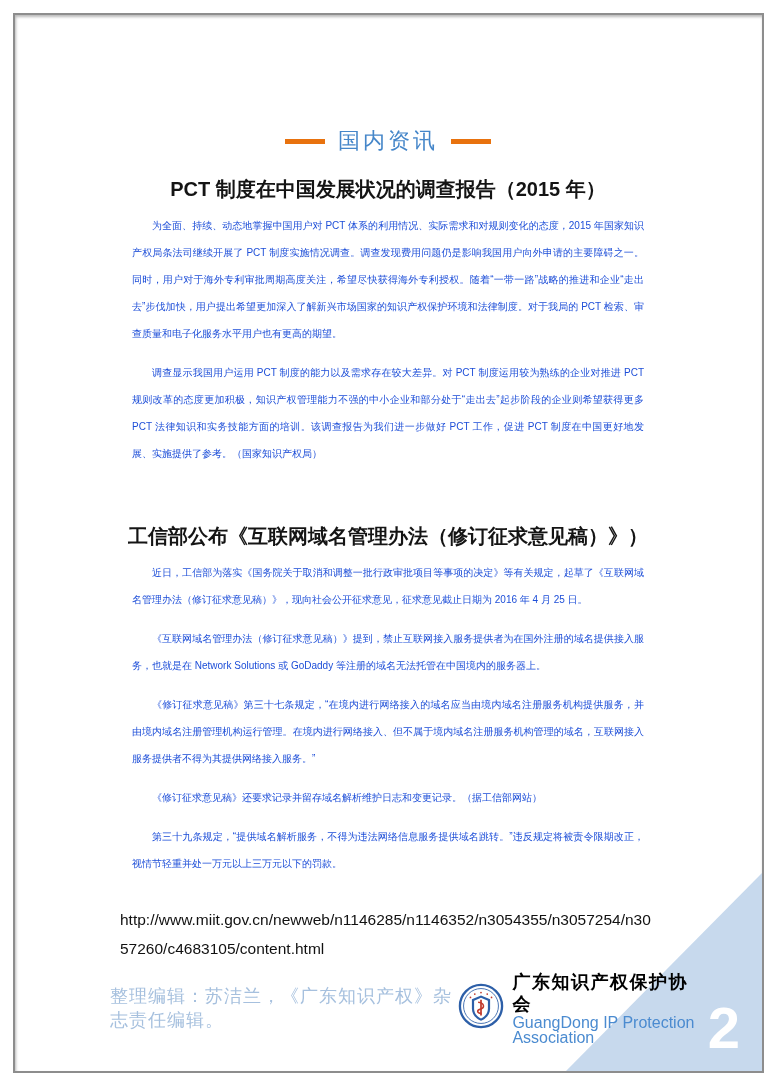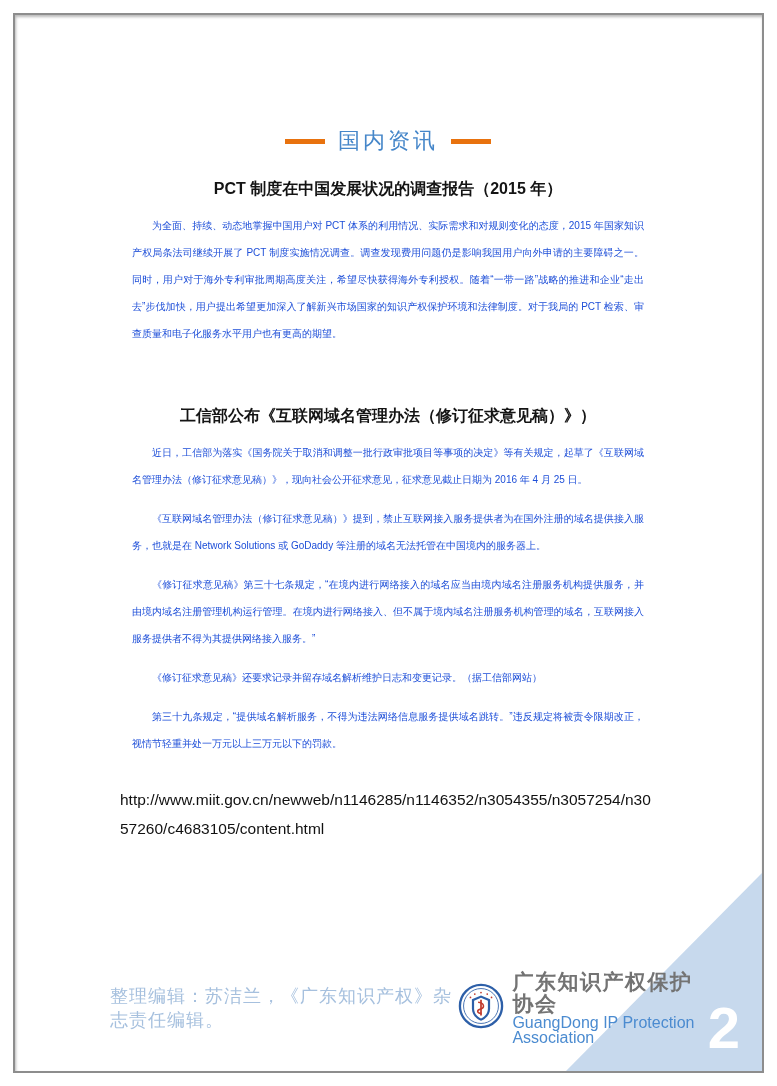--- a/index.html
+++ b/index.html
@@ -19,21 +19,21 @@
   }
   .content { position:absolute; left:105px; right:106px; top:0; }
   .section-header {
     margin-top:112px; display:flex; align-items:center; justify-content:center; gap:13px;
   }
   .dash-bar { width:40px; height:5px; background:#e8720e; }
   .section-title {
     color:#4586c9; font-size:22px; font-weight:normal; letter-spacing:3px; line-height:28px;
   }
   .article-title {
-    text-align:center; font-size:16px; font-weight:bold; color:#141414;
+    text-align:center; font-size:20px; font-weight:bold; color:#141414;
     margin:23px 0 11px 0; line-height:22px;
   }
   .article-2 { margin-top:58px; }
   .body-p {
     margin:12px; font-size:10px; line-height:27px; color:#1d4ed8;
     text-align:justify; text-indent:2em;
   }
   .url-line {
     margin:28px 0 0 0; font-size:15.5px; line-height:29px; color:#111111;
     word-break:break-all; text-align:left;
@@ -41,21 +41,21 @@
   .footer {
     position:absolute; left:95px; right:58px; bottom:26px;
     display:flex; align-items:center; justify-content:space-between;
   }
   .editor-note {
     font-family:"Liberation Serif","DejaVu Serif",serif;
     font-size:18px; color:#a6c0de; letter-spacing:1px;
   }
   .org-block { display:flex; align-items:center; gap:8px; }
   .org-names { display:flex; flex-direction:column; }
-  .org-cn { font-size:21px; font-weight:bold; color:#737373; letter-spacing:1.5px; line-height:22px; }
+  .org-cn { font-size:18px; font-weight:bold; color:#000000; letter-spacing:1.5px; line-height:22px; }
   .org-en { font-size:16px; color:#4b8bd0; line-height:15px; }
   .page-number {
     position:absolute; right:22px; bottom:14px;
     font-size:58px; font-weight:bold; color:#ffffff; line-height:58px;
   }
 </style>
 </head>
 <body>
 
 <div class="canvas">
@@ -67,20 +67,21 @@
 
       <div class="section-header">
         <span class="dash-bar"></span>
         <span class="section-title">国内资讯</span>
         <span class="dash-bar"></span>
       </div>
 
       <div>
         <h2 class="article-title">PCT 制度在中国发展状况的调查报告（2015 年）</h2>
         <p class="body-p">为全面、持续、动态地掌握中国用户对 PCT 体系的利用情况、实际需求和对规则变化的态度，2015 年国家知识产权局条法司继续开展了 PCT 制度实施情况调查。调查发现费用问题仍是影响我国用户向外申请的主要障碍之一。同时，用户对于海外专利审批周期高度关注，希望尽快获得海外专利授权。随着“一带一路”战略的推进和企业“走出去”步伐加快，用户提出希望更加深入了解新兴市场国家的知识产权保护环境和法律制度。对于我局的 PCT 检索、审查质量和电子化服务水平用户也有更高的期望。</p>
+        <p class="body-p">调查显示我国用户运用 PCT 制度的能力以及需求存在较大差异。对 PCT 制度运用较为熟练的企业对推进 PCT 规则改革的态度更加积极，知识产权管理能力不强的中小企业和部分处于“走出去”起步阶段的企业则希望获得更多 PCT 法律知识和实务技能方面的培训。该调查报告为我们进一步做好 PCT 工作，促进 PCT 制度在中国更好地发展、实施提供了参考。（国家知识产权局）</p>
       </div>
 
       <div class="article-2">
         <h2 class="article-title">工信部公布《互联网域名管理办法（修订征求意见稿）》）</h2>
         <p class="body-p">近日，工信部为落实《国务院关于取消和调整一批行政审批项目等事项的决定》等有关规定，起草了《互联网域名管理办法（修订征求意见稿）》，现向社会公开征求意见，征求意见截止日期为 2016 年 4 月 25 日。</p>
         <p class="body-p">《互联网域名管理办法（修订征求意见稿）》提到，禁止互联网接入服务提供者为在国外注册的域名提供接入服务，也就是在 Network Solutions 或 GoDaddy 等注册的域名无法托管在中国境内的服务器上。</p>
         <p class="body-p">《修订征求意见稿》第三十七条规定，“在境内进行网络接入的域名应当由境内域名注册服务机构提供服务，并由境内域名注册管理机构运行管理。在境内进行网络接入、但不属于境内域名注册服务机构管理的域名，互联网接入服务提供者不得为其提供网络接入服务。”</p>
         <p class="body-p">《修订征求意见稿》还要求记录并留存域名解析维护日志和变更记录。（据工信部网站）</p>
         <p class="body-p">第三十九条规定，“提供域名解析服务，不得为违法网络信息服务提供域名跳转。”违反规定将被责令限期改正，视情节轻重并处一万元以上三万元以下的罚款。</p>
       </div>

